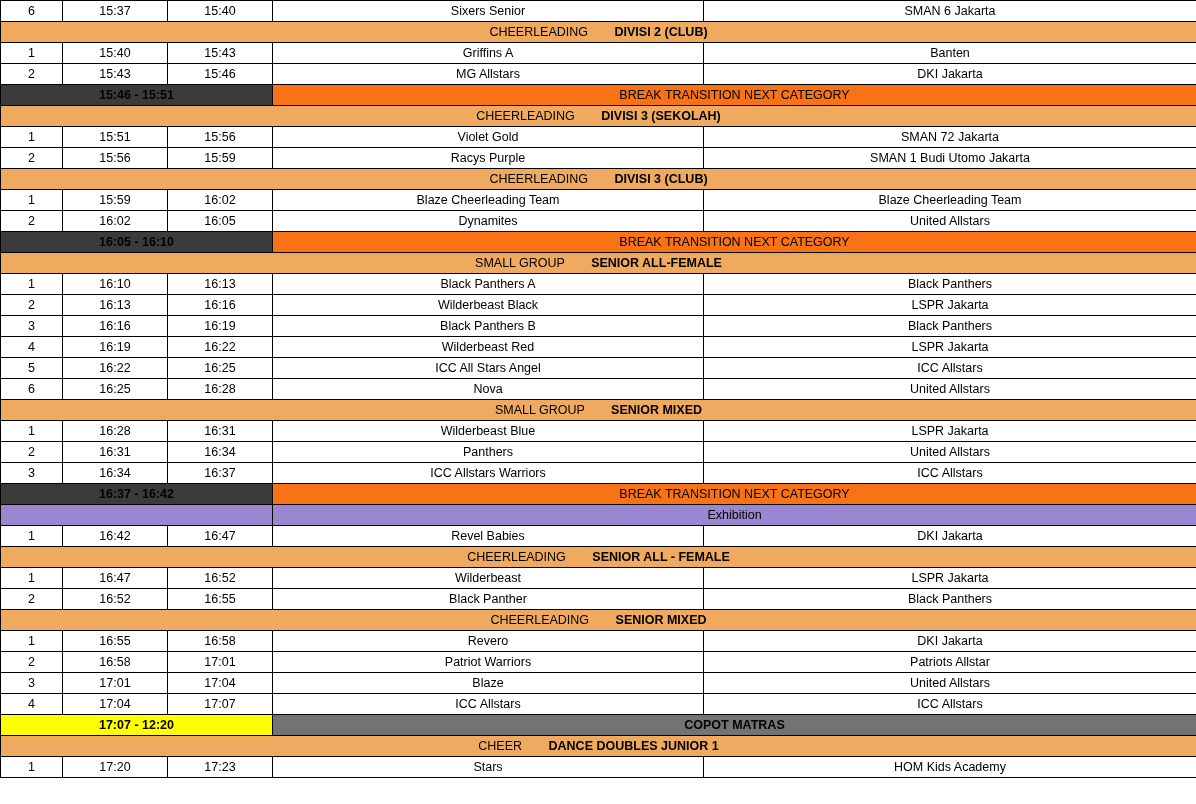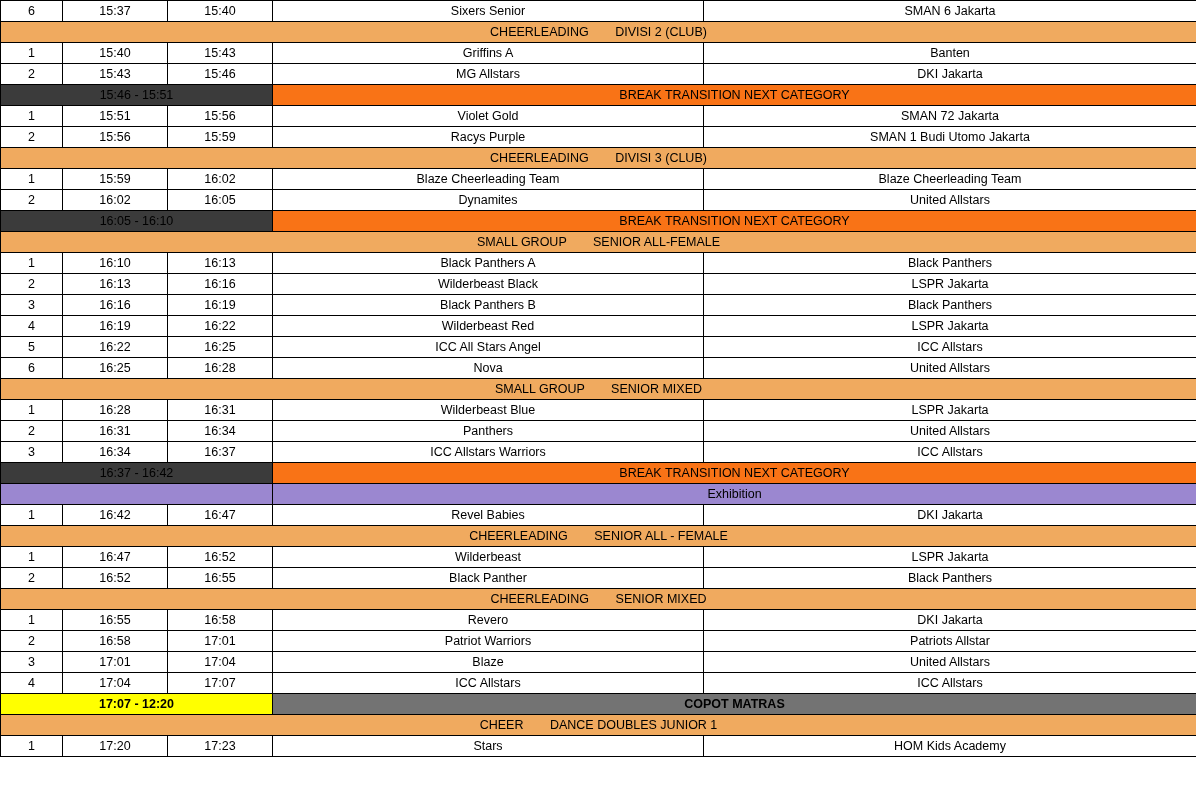--- a/index.html
+++ b/index.html
@@ -32,26 +32,26 @@
   col.c-end   { width: 105px; }
   col.c-team  { width: 431px; }
   col.c-club  { width: 493px; }
 
   tr.row-normal td { background: #ffffff; }
 
   td.cat {
     background: #f0aa5f;
     font-weight: normal;
   }
-  td.cat b { font-weight: normal; padding-left: 23px; }
+  td.cat b { font-weight: bold; padding-left: 23px; }
 
   td.break-time {
     background: #3b3b3b;
     color: #ffffff;
-    font-weight: normal;
+    font-weight: bold;
   }
   td.break-label {
     background: #f97316;
     color: #ffffff;
     font-weight: normal;
   }
   td.exh-time {
     background: #9b87d0;
   }
   td.exh-label {
@@ -103,20 +103,23 @@
         <td>2</td>
         <td>15:43</td>
         <td>15:46</td>
         <td>MG Allstars</td>
         <td>DKI Jakarta</td>
       </tr>
       <tr>
         <td class="break-time" colspan="3">15:46 - 15:51</td>
         <td class="break-label" colspan="2">BREAK TRANSITION NEXT CATEGORY</td>
       </tr>
+      <tr>
+        <td class="cat" colspan="5"><span>CHEERLEADING </span><b>DIVISI 3 (SEKOLAH)</b></td>
+      </tr>
       <tr class="row-normal">
         <td>1</td>
         <td>15:51</td>
         <td>15:56</td>
         <td>Violet Gold</td>
         <td>SMAN 72 Jakarta</td>
       </tr>
       <tr class="row-normal">
         <td>2</td>
         <td>15:56</td>

